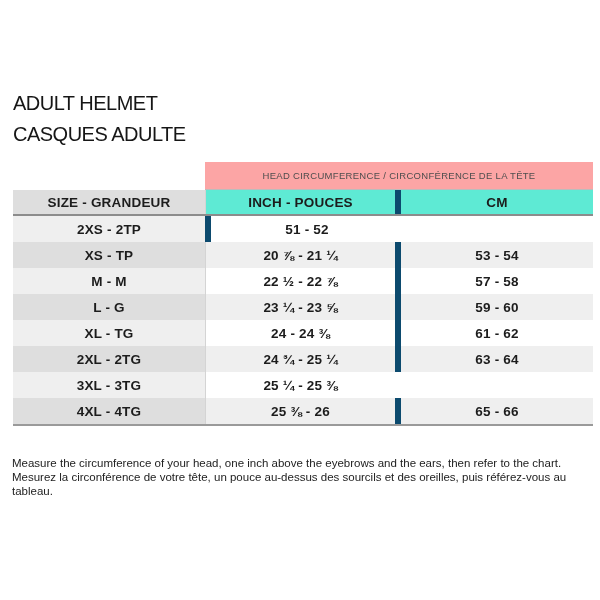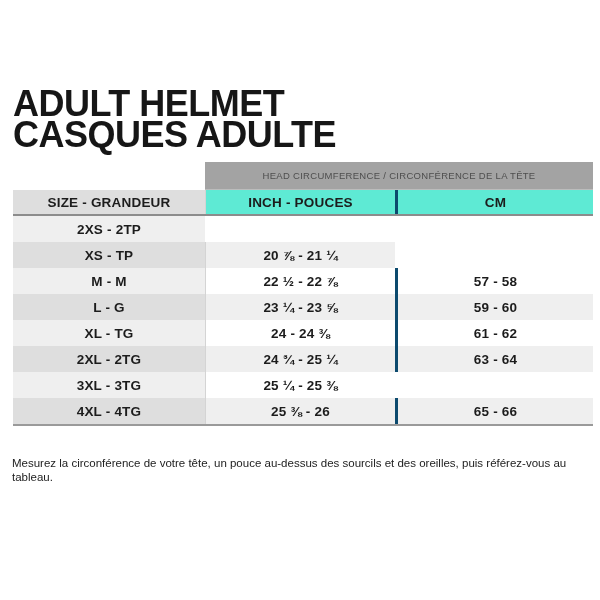--- a/index.html
+++ b/index.html
@@ -5,41 +5,41 @@
   html,body{margin:0;padding:0;background:#fff;}
   .page{
     position:relative;
     width:600px;height:600px;
     background:#ffffff;
     font-family:"Liberation Sans", sans-serif;
     overflow:hidden;
   }
   .title{
     position:absolute;left:13px;top:88px;
-    font-size:36px;line-height:31px;font-weight:700;
+    font-size:20px;line-height:31px;font-weight:400;
     letter-spacing:-0.5px;color:#161616;
   }
   .size-table{
     position:absolute;left:13px;top:162px;width:580px;
   }
   .row{display:flex;box-sizing:border-box;}
   .cell{
     box-sizing:border-box;
     display:flex;align-items:center;justify-content:center;
     font-weight:700;font-size:13.5px;color:#1c1c1c;
     letter-spacing:0.2px;
   }
   .c1{width:192px;}
   .c2{width:190px;border-left:1px solid #d4d4d4;}
-  .c3{width:198px;border-left:3px solid #0c4a6e;}
+  .c3{width:198px;border-left:6px solid #0c4a6e;}
   .band-row{height:28px;}
   .band-gap{width:192px;background:#ffffff;}
   .band-cell{
     flex:1;box-sizing:border-box;
-    background:#a3a3a3;border-bottom:1px solid #bcbcbc;
+    background:#fca5a5;border-bottom:1px solid #bcbcbc;
     display:flex;align-items:center;justify-content:center;
     font-size:9.5px;font-weight:400;color:#4e4e4e;letter-spacing:0.3px;
   }
   .head-row{height:26px;border-bottom:2px solid #8c8c8c;}
   .head-row .c1{background:#dedede;}
   .head-row .c2,.head-row .c3{background:#5eead4;}
   .tbody{border-bottom:2px solid #9a9a9a;}
   .tbody .row{height:26px;}
   .tbody .row:nth-child(odd) .c1{background:#efefef;}
   .tbody .row:nth-child(odd) .c2,
@@ -71,24 +71,26 @@
 
     <div class="row head-row">
       <div class="cell c1">SIZE - GRANDEUR</div>
       <div class="cell c2">INCH - POUCES</div>
       <div class="cell c3">CM</div>
     </div>
 
     <div class="tbody">
       <div class="row">
         <div class="cell c1">2XS - 2TP</div>
+        <div class="cell c3">51 - 52</div>
       </div>
       <div class="row">
         <div class="cell c1">XS - TP</div>
         <div class="cell c2">20 ⅞ - 21 ¼</div>
+        <div class="cell c3">53 - 54</div>
       </div>
       <div class="row">
         <div class="cell c1">M - M</div>
         <div class="cell c2">22 ½ - 22 ⅞</div>
         <div class="cell c3">57 - 58</div>
       </div>
       <div class="row">
         <div class="cell c1">L - G</div>
         <div class="cell c2">23 ¼ - 23 ⅝</div>
         <div class="cell c3">59 - 60</div>
@@ -109,16 +111,17 @@
       </div>
       <div class="row">
         <div class="cell c1">4XL - 4TG</div>
         <div class="cell c2">25 ⅜ - 26</div>
         <div class="cell c3">65 - 66</div>
       </div>
     </div>
   </div>
 
   <div class="footer">
+    <div>Measure the circumference of your head, one inch above the eyebrows and the ears, then refer to the chart.</div>
     <div>Mesurez la circonférence de votre tête, un pouce au-dessus des sourcils et des oreilles, puis référez-vous au tableau.</div>
   </div>
 
 </div>
 
 </body></html>

